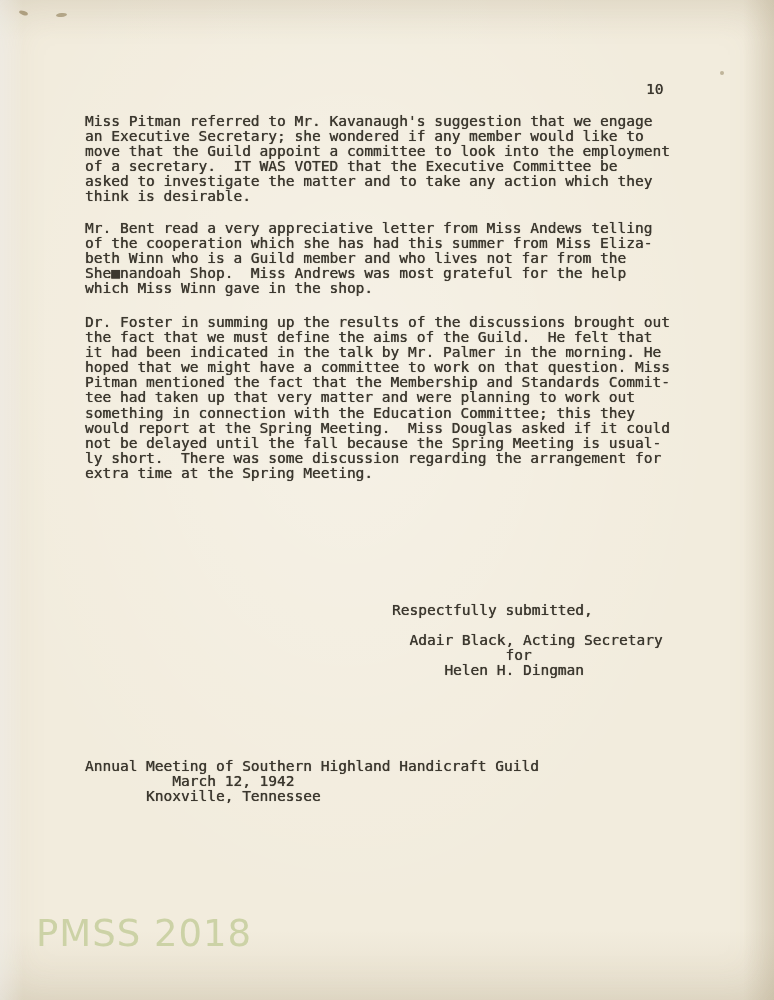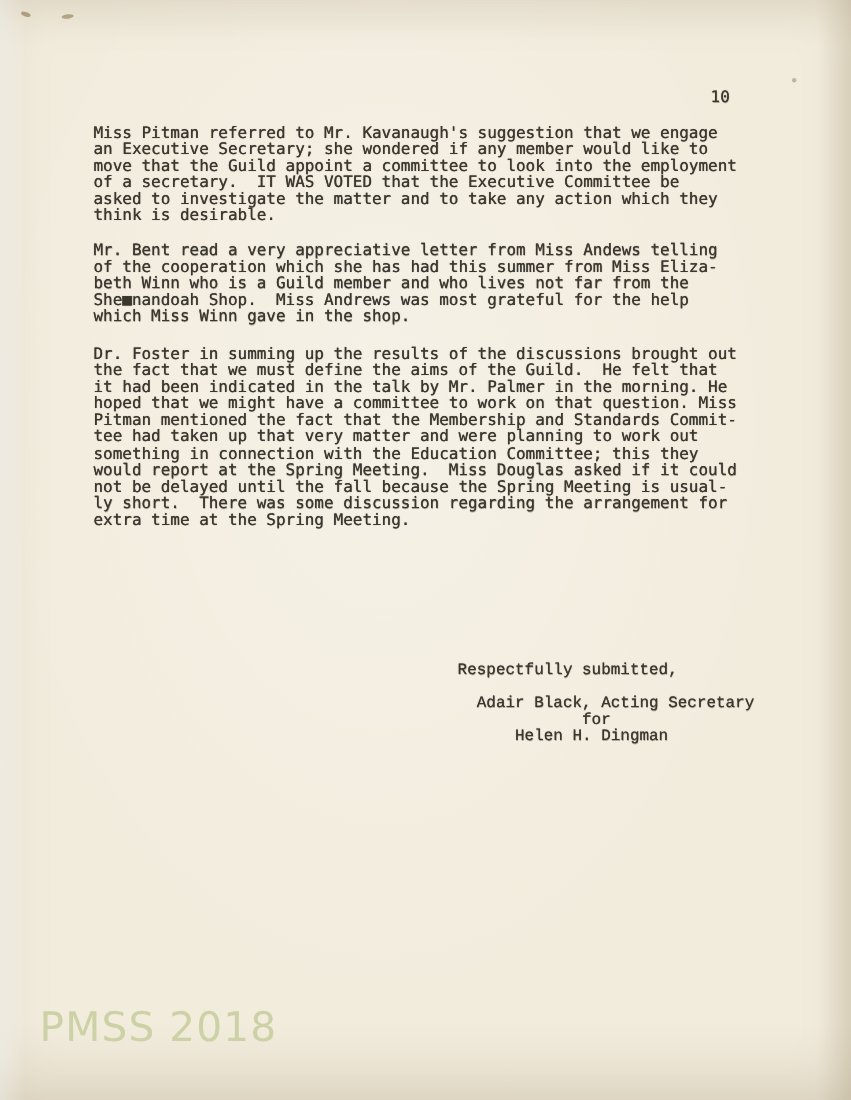--- a/index.html
+++ b/index.html
@@ -34,21 +34,21 @@
   .para-1        { left: 85px;  top: 114px; }
   .para-2        { left: 85px;  top: 221px; }
   .para-3        { left: 85px;  top: 315px; }
   .para-4        { left: 85px;  top: 497px; }
   .adjourn-head  {
     left: 85px; top: 557px;
     text-decoration: underline;
     text-underline-offset: 3px;
     text-decoration-thickness: 1.5px;
   }
-  .closing-block { left: 416px; top: 603px; font-family: Liberation Mono, monospace; }
+  .closing-block { left: 392px; top: 603px; }
   .footer-1      { left: 85px;  top: 711px; }
   .footer-2      { left: 85px;  top: 759px; }
   .watermark {
     position: absolute;
     left: 36px;
     top: 912px;
     font-family: "DejaVu Sans", "Liberation Sans", sans-serif;
     font-size: 37px;
     letter-spacing: 1px;
     color: #ccd2a6;
@@ -102,16 +102,19 @@
 
 
 
   <div class="typed closing-block">Respectfully submitted,
 
   Adair Black, Acting Secretary
              for
       Helen H. Dingman</div>
 
 
+  <div class="typed footer-2">Annual Meeting of Southern Highland Handicraft Guild
+          March 12, 1942
+       Knoxville, Tennessee</div>
 
   <div class="watermark">PMSS 2018</div>
 
 </div>
 
 </body></html>

